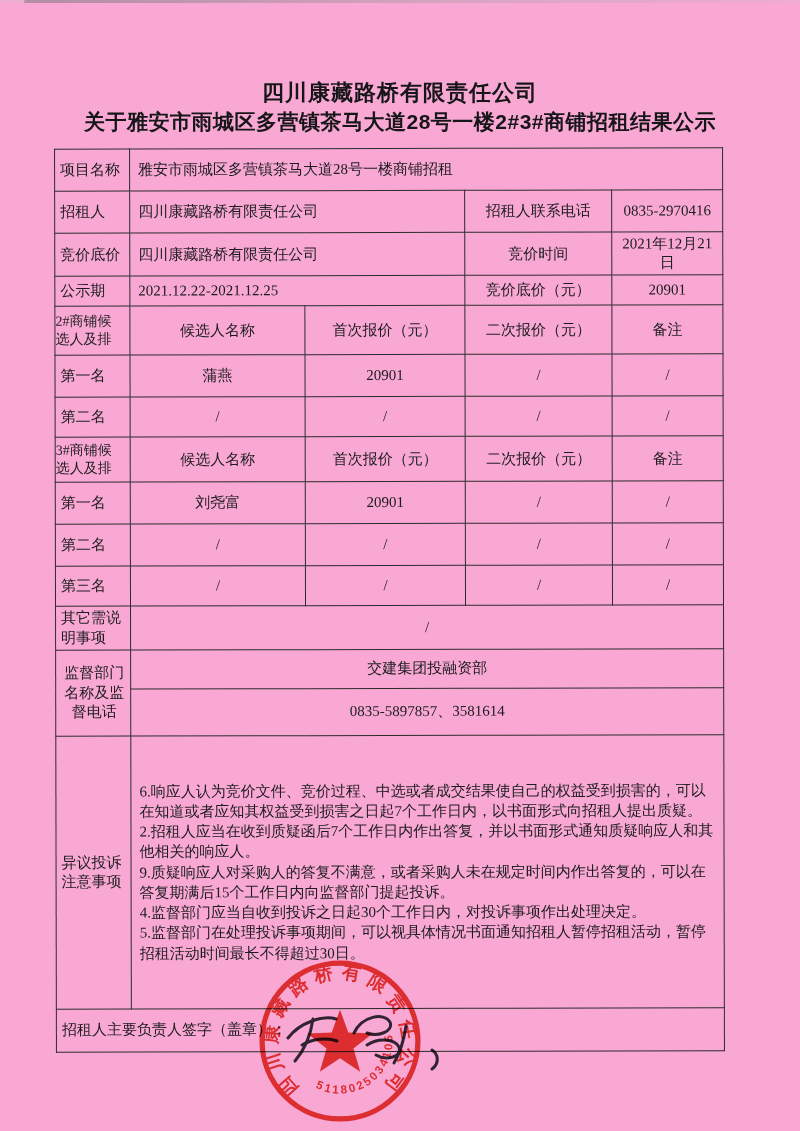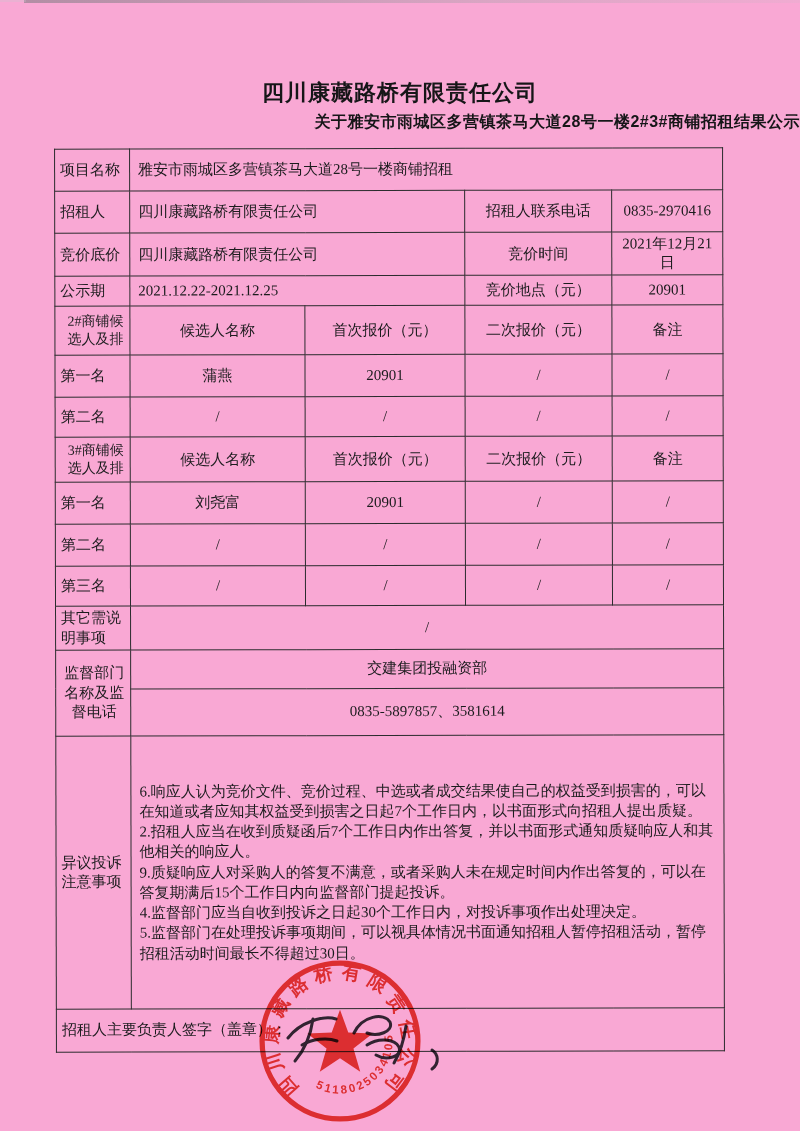--- a/index.html
+++ b/index.html
@@ -12,31 +12,31 @@
     overflow:hidden;
   }
   .page{position:absolute;inset:0;background:#f9a8d4;}
   .scan-edge{position:absolute;top:0;left:24px;right:0;height:3px;
     background:linear-gradient(to right,rgba(120,120,125,.55),rgba(160,160,165,.35) 60%,rgba(190,190,195,.15));}
   .scan-edge2{position:absolute;top:0;left:0;width:26px;height:2px;background:rgba(200,200,205,.3);}
 
   .title-block{position:absolute;top:80px;left:0;width:100%;text-align:center;
     font-family:"Liberation Sans","DejaVu Sans",sans-serif;font-weight:bold;color:#161618;}
   .title-1{font-size:22px;line-height:26px;letter-spacing:1px;}
-  .title-2{font-size:16px;line-height:26px;margin-top:3px;letter-spacing:0.5px;text-align:right;}
+  .title-2{font-size:21px;line-height:26px;margin-top:3px;letter-spacing:0.5px;}
 
   .doc-table-wrap{position:absolute;top:148px;left:55px;width:668px;transform:rotate(-0.12deg);}
   table{border-collapse:collapse;table-layout:fixed;width:668px;}
   td{border:1.6px solid #2c2c2e;font-size:15px;vertical-align:middle;
      padding:2px 4px;line-height:1.28;overflow:hidden;}
   td.lab{padding-left:5px;}
   td.lab .w{display:block;width:66px;}
   td.val{padding-left:8px;}
   td.cen{text-align:center;}
-  td.sec{font-size:14px;line-height:1.3;padding-left:12px;}
+  td.sec{font-size:14px;line-height:1.3;padding-left:0;}
   td.obj{padding:8px 10px 8px 8px;}
   .obj-inner{display:flex;flex-direction:column;justify-content:center;height:100%;}
   .obj-inner p{margin:0;font-size:15px;line-height:1.35;text-align:left;}
 
   .stamp{position:absolute;left:254px;top:955px;width:172px;height:172px;
     opacity:.92;mix-blend-mode:multiply;}
   .signature{position:absolute;left:282px;top:1002px;width:180px;height:72px;
     mix-blend-mode:multiply;}
 </style>
 </head>
@@ -81,21 +81,21 @@
             </td>
         <td class="val" colspan="2">四川康藏路桥有限责任公司</td>
         <td class="cen">竞价时间</td>
         <td class="cen">2021年12月21日</td>
       </tr>
       <tr style="height:30px">
         <td class="lab">
               <span class="w">公示期</span>
             </td>
         <td class="val" colspan="2">2021.12.22-2021.12.25</td>
-        <td class="cen">竞价地点（元）</td>
+        <td class="cen">竞价底价（元）</td>
         <td class="cen">20901</td>
       </tr>
 
       <tr style="height:49px">
         <td class="lab sec">
               <span class="w">2#商铺候选人及排</span>
             </td>
         <td class="cen">候选人名称</td>
         <td class="cen">首次报价（元）</td>
         <td class="cen">二次报价（元）</td>

